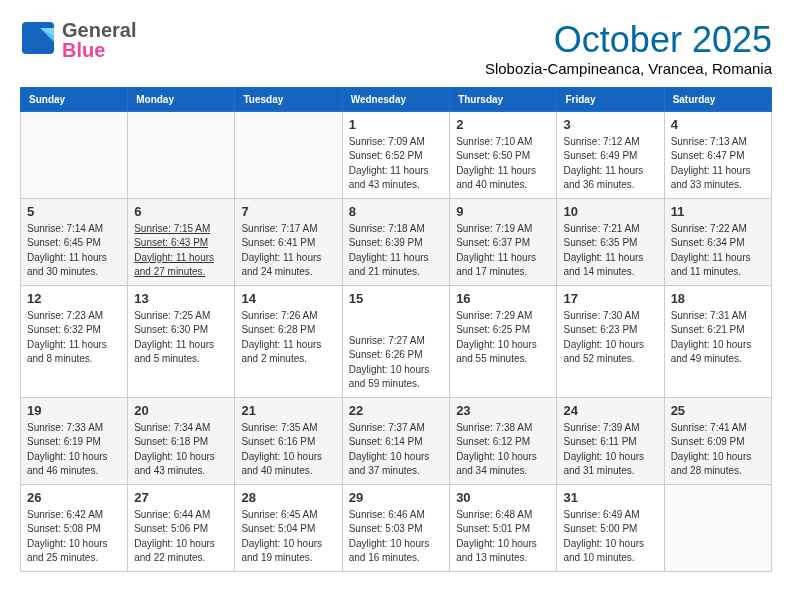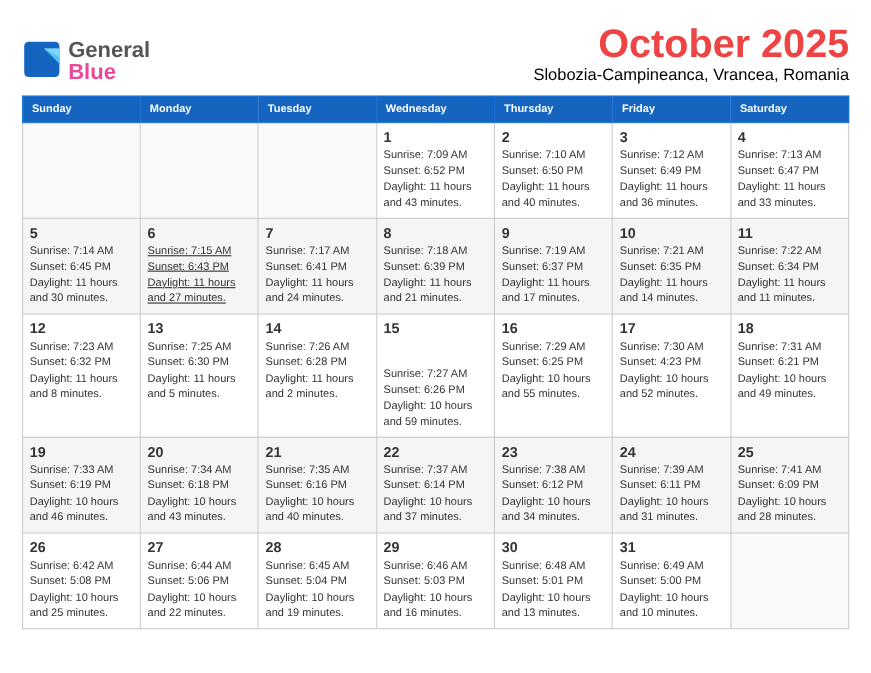--- a/index.html
+++ b/index.html
@@ -5,31 +5,31 @@
     * { box-sizing: border-box; margin: 0; padding: 0; }
     body {
       font-family: Arial, sans-serif;
       background: #fff;
       width: 792px;
       min-height: 612px;
       padding: 20px;
     }
     .header {
       display: flex;
-      align-items: flex-end;
+      align-items: flex-start;
       justify-content: space-between;
       margin-bottom: 10px;
     }
     .title-block {
       text-align: right;
     }
     .month-title {
       font-size: 36px;
-      font-weight: bold;
-      color: #ef4444;
+      font-weight: normal;
+      color: #0369a1;
       line-height: 1.1;
     }
     .subtitle {
       font-size: 15px;
       color: #000000;
     }
     .calendar {
       width: 100%;
       border-collapse: collapse;
       border: 1px solid #ccc;
@@ -230,21 +230,21 @@
         </td>
         <td>
           <span class="day-number">16</span>
           <div class="day-info" style="white-space: pre-line;">Sunrise: 7:29 AM
 Sunset: 6:25 PM
 Daylight: 10 hours and 55 minutes.</div>
         </td>
         <td>
           <span class="day-number">17</span>
           <div class="day-info" style="white-space: pre-line;">Sunrise: 7:30 AM
-Sunset: 4:23 PM
+Sunset: 6:23 PM
 Daylight: 10 hours and 52 minutes.</div>
         </td>
         <td>
           <span class="day-number">18</span>
           <div class="day-info" style="white-space: pre-line;">Sunrise: 7:31 AM
 Sunset: 6:21 PM
 Daylight: 10 hours and 49 minutes.</div>
         </td>
       </tr>
       <tr>

